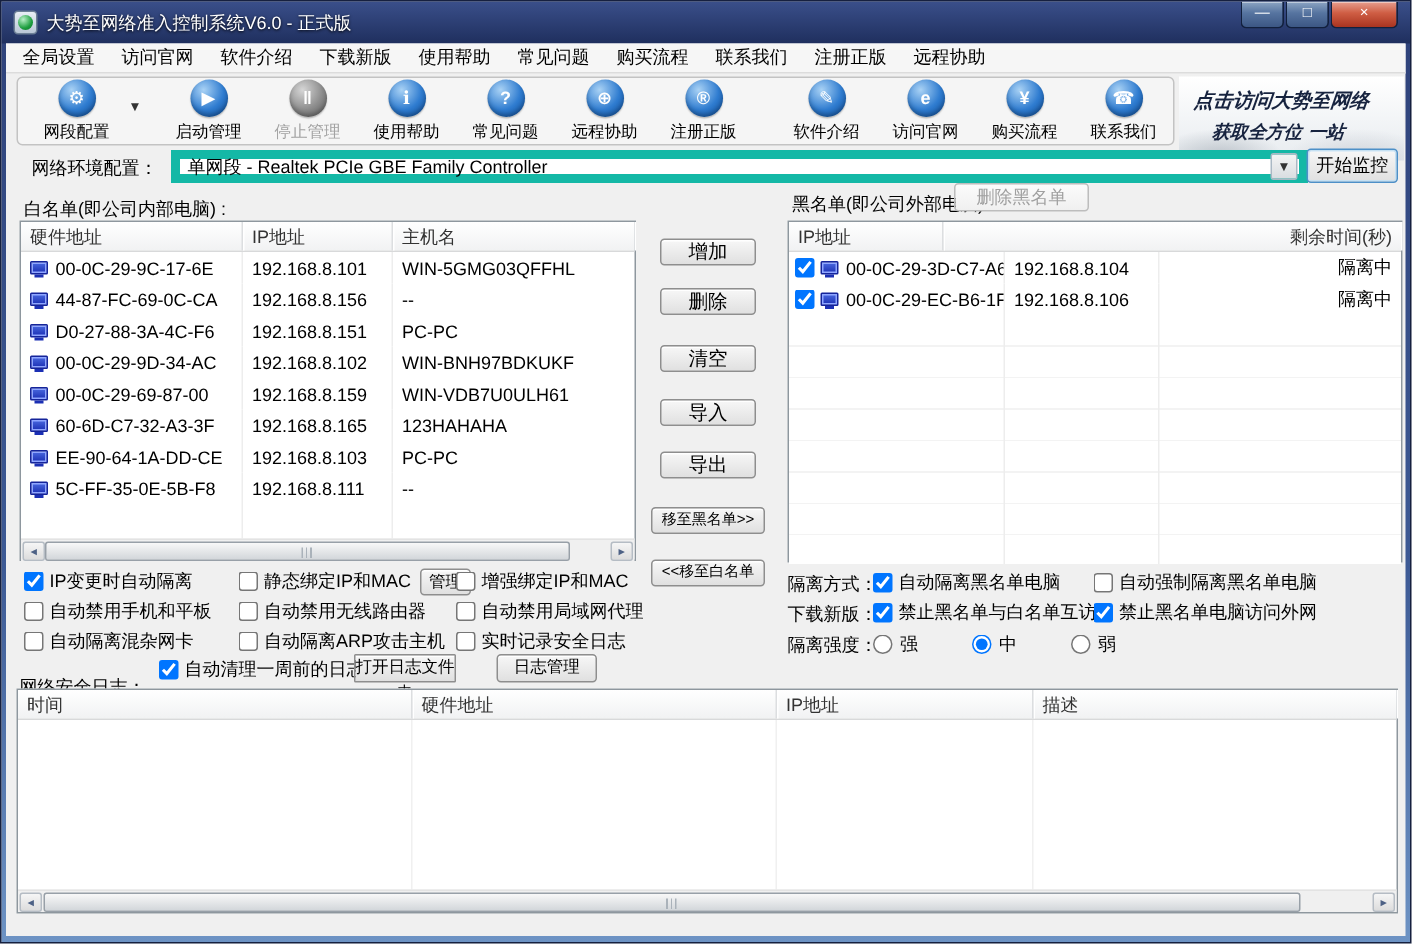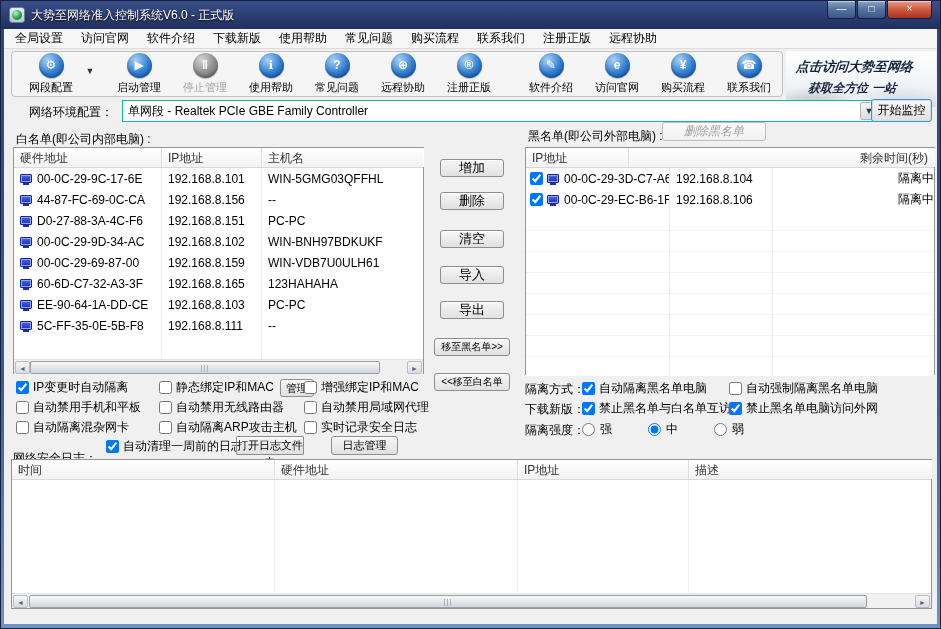--- a/index.html
+++ b/index.html
@@ -60,24 +60,24 @@
       radial-gradient(60px 26px at 18% 95%, rgba(150,160,170,.55), rgba(150,160,170,0) 70%),
       radial-gradient(70px 30px at 80% 100%, rgba(170,178,188,.45), rgba(170,178,188,0) 70%),
       linear-gradient(#ffffff,#e7ebef);
     overflow:hidden; padding-top:7px; }
   .banner .b1, .banner .b2 { font-family:"DejaVu Serif","Liberation Serif",serif;
     font-style:italic; font-weight:bold; color:#17233f; transform:skewX(-6deg); white-space:nowrap; }
   .banner .b1 { font-size:13px; padding-left:10px; }
   .banner .b2 { font-size:12px; padding-left:22px; margin-top:4px; }
 
   
-  .netenv-row { position:absolute; top:70px; left:16px; right:0; height:24px; }
+  .netenv-row { position:absolute; top:70px; left:8px; right:0; height:24px; }
   .netenv-label { position:absolute; left:9px; top:5px; }
   .combo { position:absolute; left:102px; top:1px; width:758px; height:22px; background:#fff;
-    border:1px solid #14b8a6; display:flex; align-items:center; }
+    border:6px solid #14b8a6; display:flex; align-items:center; }
   .combo .val { flex:1; padding-left:5px; white-space:nowrap; overflow:hidden; }
   .combo .arrow { width:18px; height:18px; margin-right:1px; border:1px solid #aab8c4; border-radius:2px;
     background:linear-gradient(#f4f4f4,#d9dde1); font-size:9px; line-height:17px; text-align:center; color:#333; cursor:pointer; }
   .btn { display:inline-block; border:1px solid #8e8e8e; border-radius:3px;
     background:linear-gradient(#f7f7f7,#e0e0e0); font-size:12px; text-align:center; cursor:pointer;
     box-shadow:inset 0 1px 0 #fff; }
   .btn.disabled { border-color:#bdbdbd; background:linear-gradient(#fbfbfb,#f0f0f0);
     color:#a0a0a0; box-shadow:none; cursor:default; }
   .start-btn { position:absolute; right:5px; top:0; width:61px; height:23px; line-height:21px;
     border-color:#4d90c8; box-shadow:inset 0 0 0 1px #c5e0f2, inset 0 1px 0 #fff; }
@@ -124,24 +124,24 @@
   .mid-col .btn:nth-of-type(2){ margin-top:15px; }
   .mid-col .btn:nth-of-type(3){ margin-top:20px; }
   .mid-col .btn:nth-of-type(4){ margin-top:18px; }
   .mid-col .btn:nth-of-type(5){ margin-top:17px; }
   .mid-col .btn:nth-of-type(6){ margin-top:19px; width:76px; font-size:10px; }
   .mid-col .btn:nth-of-type(7){ margin-top:17px; width:76px; font-size:10px; }
 
   .bl-col { position:absolute; left:521px; top:0; width:410px; }
   .bl-head { position:absolute; top:0; left:3px; right:0; height:20px; }
   .bl-head .section-label { position:absolute; left:0; top:3px; }
-  .bl-del-btn { position:absolute; left:134px; top:-3px; width:104px; height:19px; line-height:17px;font-style:italic; }
+  .bl-del-btn { position:absolute; left:108px; top:-3px; width:90px; height:19px; line-height:17px; }
   .bl-table { height:228px; }
   .bl-c1 { width:144px; } .bl-c2 { width:103px; }
-  .bl-c3 { flex:1; border-right:none!important; justify-content:flex-end; text-align:right; }
+  .bl-c3 { flex:1; border-right:none!important; justify-content:flex-end; padding-right:6px; text-align:right; }
   .hc.bl-c3 { padding-right:6px; }
   .bl-table .lv-row input { margin:0 4px 0 4px; width:13px; height:13px; }
   .bl-filler { height:166px;
     background:repeating-linear-gradient(#fff 0 20px, #f3f3f3 20px 21px); }
 
   
   .options-row { position:absolute; top:350px; left:0; right:0; height:56px; }
   .chk { display:flex; align-items:center; white-space:nowrap; }
   .chk input { width:13px; height:13px; margin-right:4px; flex:0 0 13px; }
   .opt-grid { position:absolute; left:9px; top:0; width:505px; }

